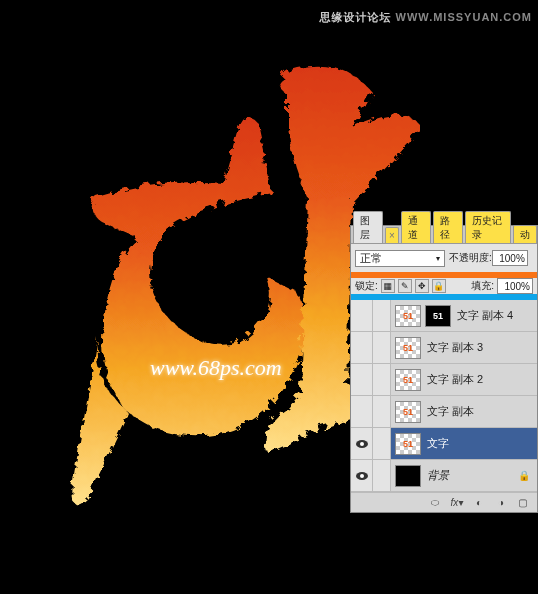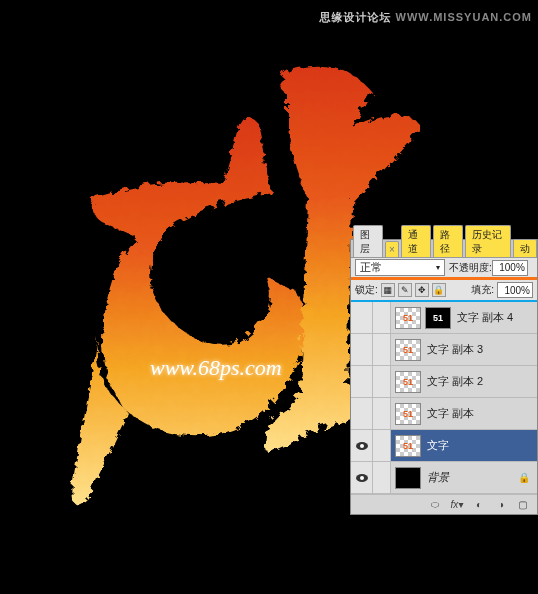--- a/index.html
+++ b/index.html
@@ -5,33 +5,33 @@
 * { margin: 0; padding: 0; box-sizing: border-box; font-family: "Microsoft YaHei", SimSun, sans-serif; }
 body { width: 538px; height: 594px; background: #000; position: relative; overflow: hidden; }
 
 .top-watermark { position: absolute; top: 10px; right: 6px; color: #888; font-size: 11px; letter-spacing: 1px; font-weight: bold; }
 .top-watermark .cn { color: #ccc; }
 .center-watermark { position: absolute; top: 355px; left: 150px; color: #fff; font-size: 22px; font-style: italic; font-family: Liberation Serif, serif; text-shadow: 0 0 4px #fff; }
 
 .brush-text { position: absolute; top: 30px; left: 40px; width: 380px; height: 540px; }
 .brush-text svg { width: 100%; height: 100%; }
 
-.layers-panel { position: absolute; top: 239px; left: 350px; width: 188px; background: #d6d6d6; border: 1px solid #888; font-size: 11px; color: #222; }
+.layers-panel { position: absolute; top: 225px; left: 350px; width: 188px; background: #d6d6d6; border: 1px solid #888; font-size: 11px; color: #222; }
 .panel-tabs { display: flex; background: #c8c8c8; border-bottom: 1px solid #999; height: 18px; align-items: flex-end; }
 .panel-tabs span { padding: 2px 6px 1px; border: 1px solid #999; border-bottom: none; background: #fde047; margin-left: 2px; border-radius: 2px 2px 0 0; font-size: 10px; cursor: pointer; }
 .panel-tabs span.active { background: #e4e4e4; }
 .panel-tabs span.x { color: #777; padding: 2px 3px; }
 
-.panel-row { display: flex; align-items: center; padding: 2px 4px; border-bottom: 3px solid #f97316; background: #e4e4e4; height: 22px; }
+.panel-row { display: flex; align-items: center; padding: 14px 4px; border-bottom: 6px solid #f97316; background: #e4e4e4; height: 22px; }
 .dropdown-sel { flex: 0 0 90px; height: 17px; border: 1px solid #888; background: #fff; display: flex; align-items: center; justify-content: space-between; padding: 0 4px; font-size: 11px; }
 .dropdown-sel .arrow { font-size: 8px; }
 .lbl { font-size: 10px; margin-left: 4px; }
 .num-input { width: 36px; height: 16px; border: 1px solid #888; background: #fff; font-size: 10px; text-align: right; padding-right: 2px; display: inline-flex; align-items: center; justify-content: flex-end; }
 
-.lock-row { display: flex; align-items: center; padding: 2px 4px; border-bottom: 2px solid #0ea5e9; background: #e4e4e4; height: 22px; gap: 3px; font-size: 10px; }
+.lock-row { display: flex; align-items: center; padding: 2px 4px; border-bottom: 6px solid #0ea5e9; background: #e4e4e4; height: 22px; gap: 3px; font-size: 10px; }
 .lock-icon { width: 14px; height: 14px; border: 1px solid #999; background: #ddd; display: flex; align-items: center; justify-content: center; font-size: 9px; }
 
 .layer-list { background: #d6d6d6; }
 .layer-item { display: flex; align-items: center; height: 32px; border-bottom: 1px solid #bbb; }
 .layer-item.selected { background: #3d6099; color: #fff; }
 .vis-col { width: 22px; height: 100%; border-right: 1px solid #bbb; display: flex; align-items: center; justify-content: center; background: #e4e4e4; }
 .vis-col.on::before { content: ""; width: 12px; height: 8px; background: #333; border-radius: 50%; position: relative; }
 .vis-col.on::after { content: ""; width: 4px; height: 4px; background: #fff; border-radius: 50%; position: absolute; }
 .vis-col { position: relative; }
 .link-col { width: 18px; height: 100%; border-right: 1px solid #bbb; background: #e4e4e4; }

